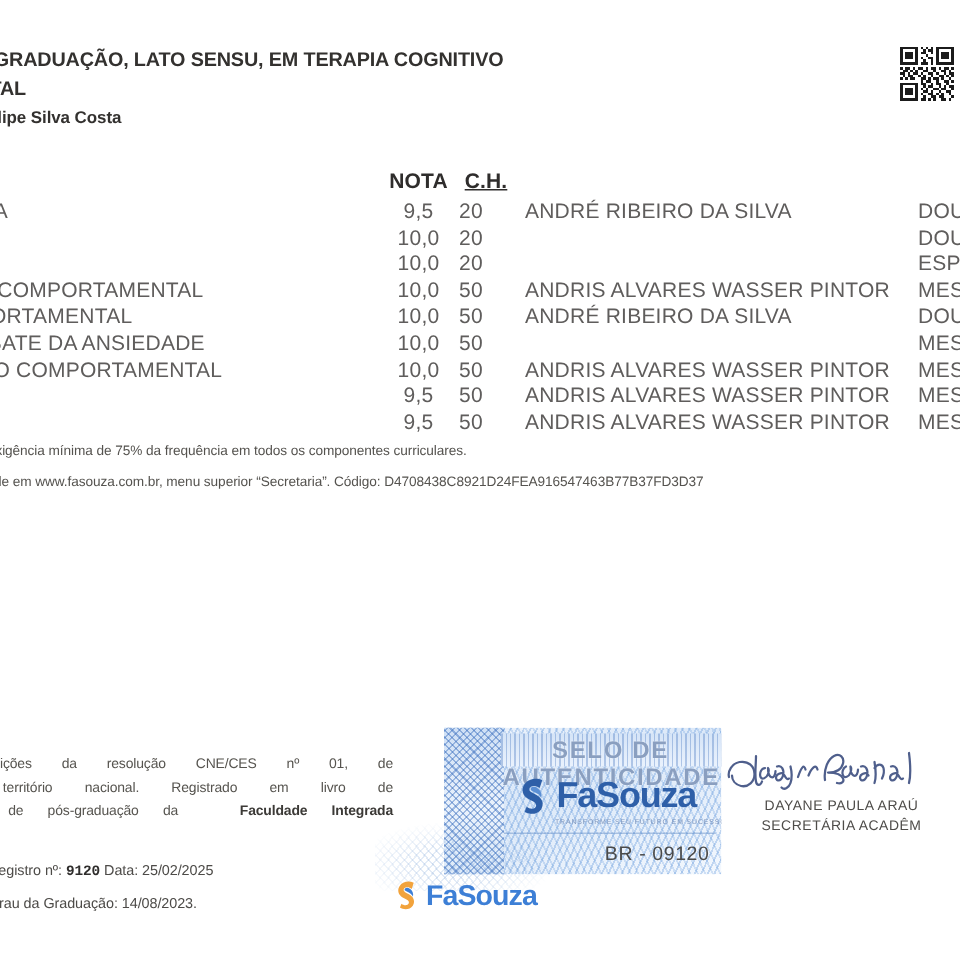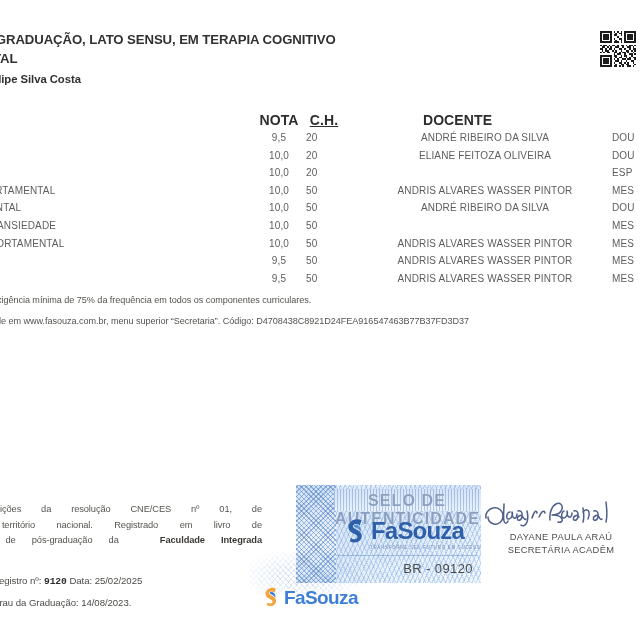--- a/index.html
+++ b/index.html
@@ -73,36 +73,36 @@
     color: #2f2d2c;
     letter-spacing: 0.1px;
   }
   .th-nota  { position: absolute; left: 259px; top: 0; width: 40px; text-align: center; }
   .th-ch    { position: absolute; left: 306px; top: 0; width: 36px; text-align: center; text-decoration: underline; }
   .th-doc   { position: absolute; left: 350px; top: 0; width: 215px; text-align: center; }
 
   .trow {
     position: relative;
     height: 17.6px;
-    font-size: 10px;
+    font-size: 14px;
     color: #5f5d5c;
     letter-spacing: 0.15px;
   }
   .td-disc {
     position: absolute;
     left: -150px;
     top: 0;
     width: 400px;
     white-space: nowrap;
     overflow: hidden;
     text-align: left;
   }
   .td-nota { position: absolute; left: 259px; top: 0; width: 40px; text-align: center; }
   .td-ch   { position: absolute; left: 306px; top: 0; width: 36px; text-align: left; }
-  .td-doc  { position: absolute; left: 360px; top: 0; width: 250px; text-align: center; white-space: nowrap; }
+  .td-doc  { position: absolute; left: 350px; top: 0; width: 250px; text-align: left; white-space: nowrap; }
   .td-tit  { position: absolute; left: 612px; top: 0; width: 70px; text-align: left; white-space: nowrap; }
 
   
   .note {
     position: absolute;
     font-size: 9.1px;
     color: #55534f;
     letter-spacing: -0.05px;
     white-space: nowrap;
   }
@@ -394,35 +394,33 @@
   </div>
 
   <div class="doc-title">PÓS-GRADUAÇÃO, LATO SENSU, EM TERAPIA COGNITIVO
 MENTAL</div>
   <div class="student-name">Fellipe Silva Costa</div>
 
   <div class="table">
     <div class="thead">
       <div class="th-nota">NOTA</div>
       <div class="th-ch">C.H.</div>
-      <div class="th-doc">DOCENTE</div>
     </div>
     <div id="rows-container">
         <div class="trow">
           <div class="td-disc">PESQUISA CIENTÍFICA</div>
           <div class="td-nota">9,5</div>
           <div class="td-ch">20</div>
           <div class="td-doc">ANDRÉ RIBEIRO DA SILVA</div>
           <div class="td-tit">DOU</div>
         </div>
         <div class="trow">
           <div class="td-disc">O SUPERIOR</div>
           <div class="td-nota">10,0</div>
           <div class="td-ch">20</div>
-          <div class="td-doc">ELIANE FEITOZA OLIVEIRA</div>
           <div class="td-tit">DOU</div>
         </div>
         <div class="trow">
           <div class="td-disc">ASILEIRA DE SINAIS</div>
           <div class="td-nota">10,0</div>
           <div class="td-ch">20</div>
           <div class="td-tit">ESP</div>
         </div>
         <div class="trow">
           <div class="td-disc">TERAPIA COGNITIVO COMPORTAMENTAL</div>

